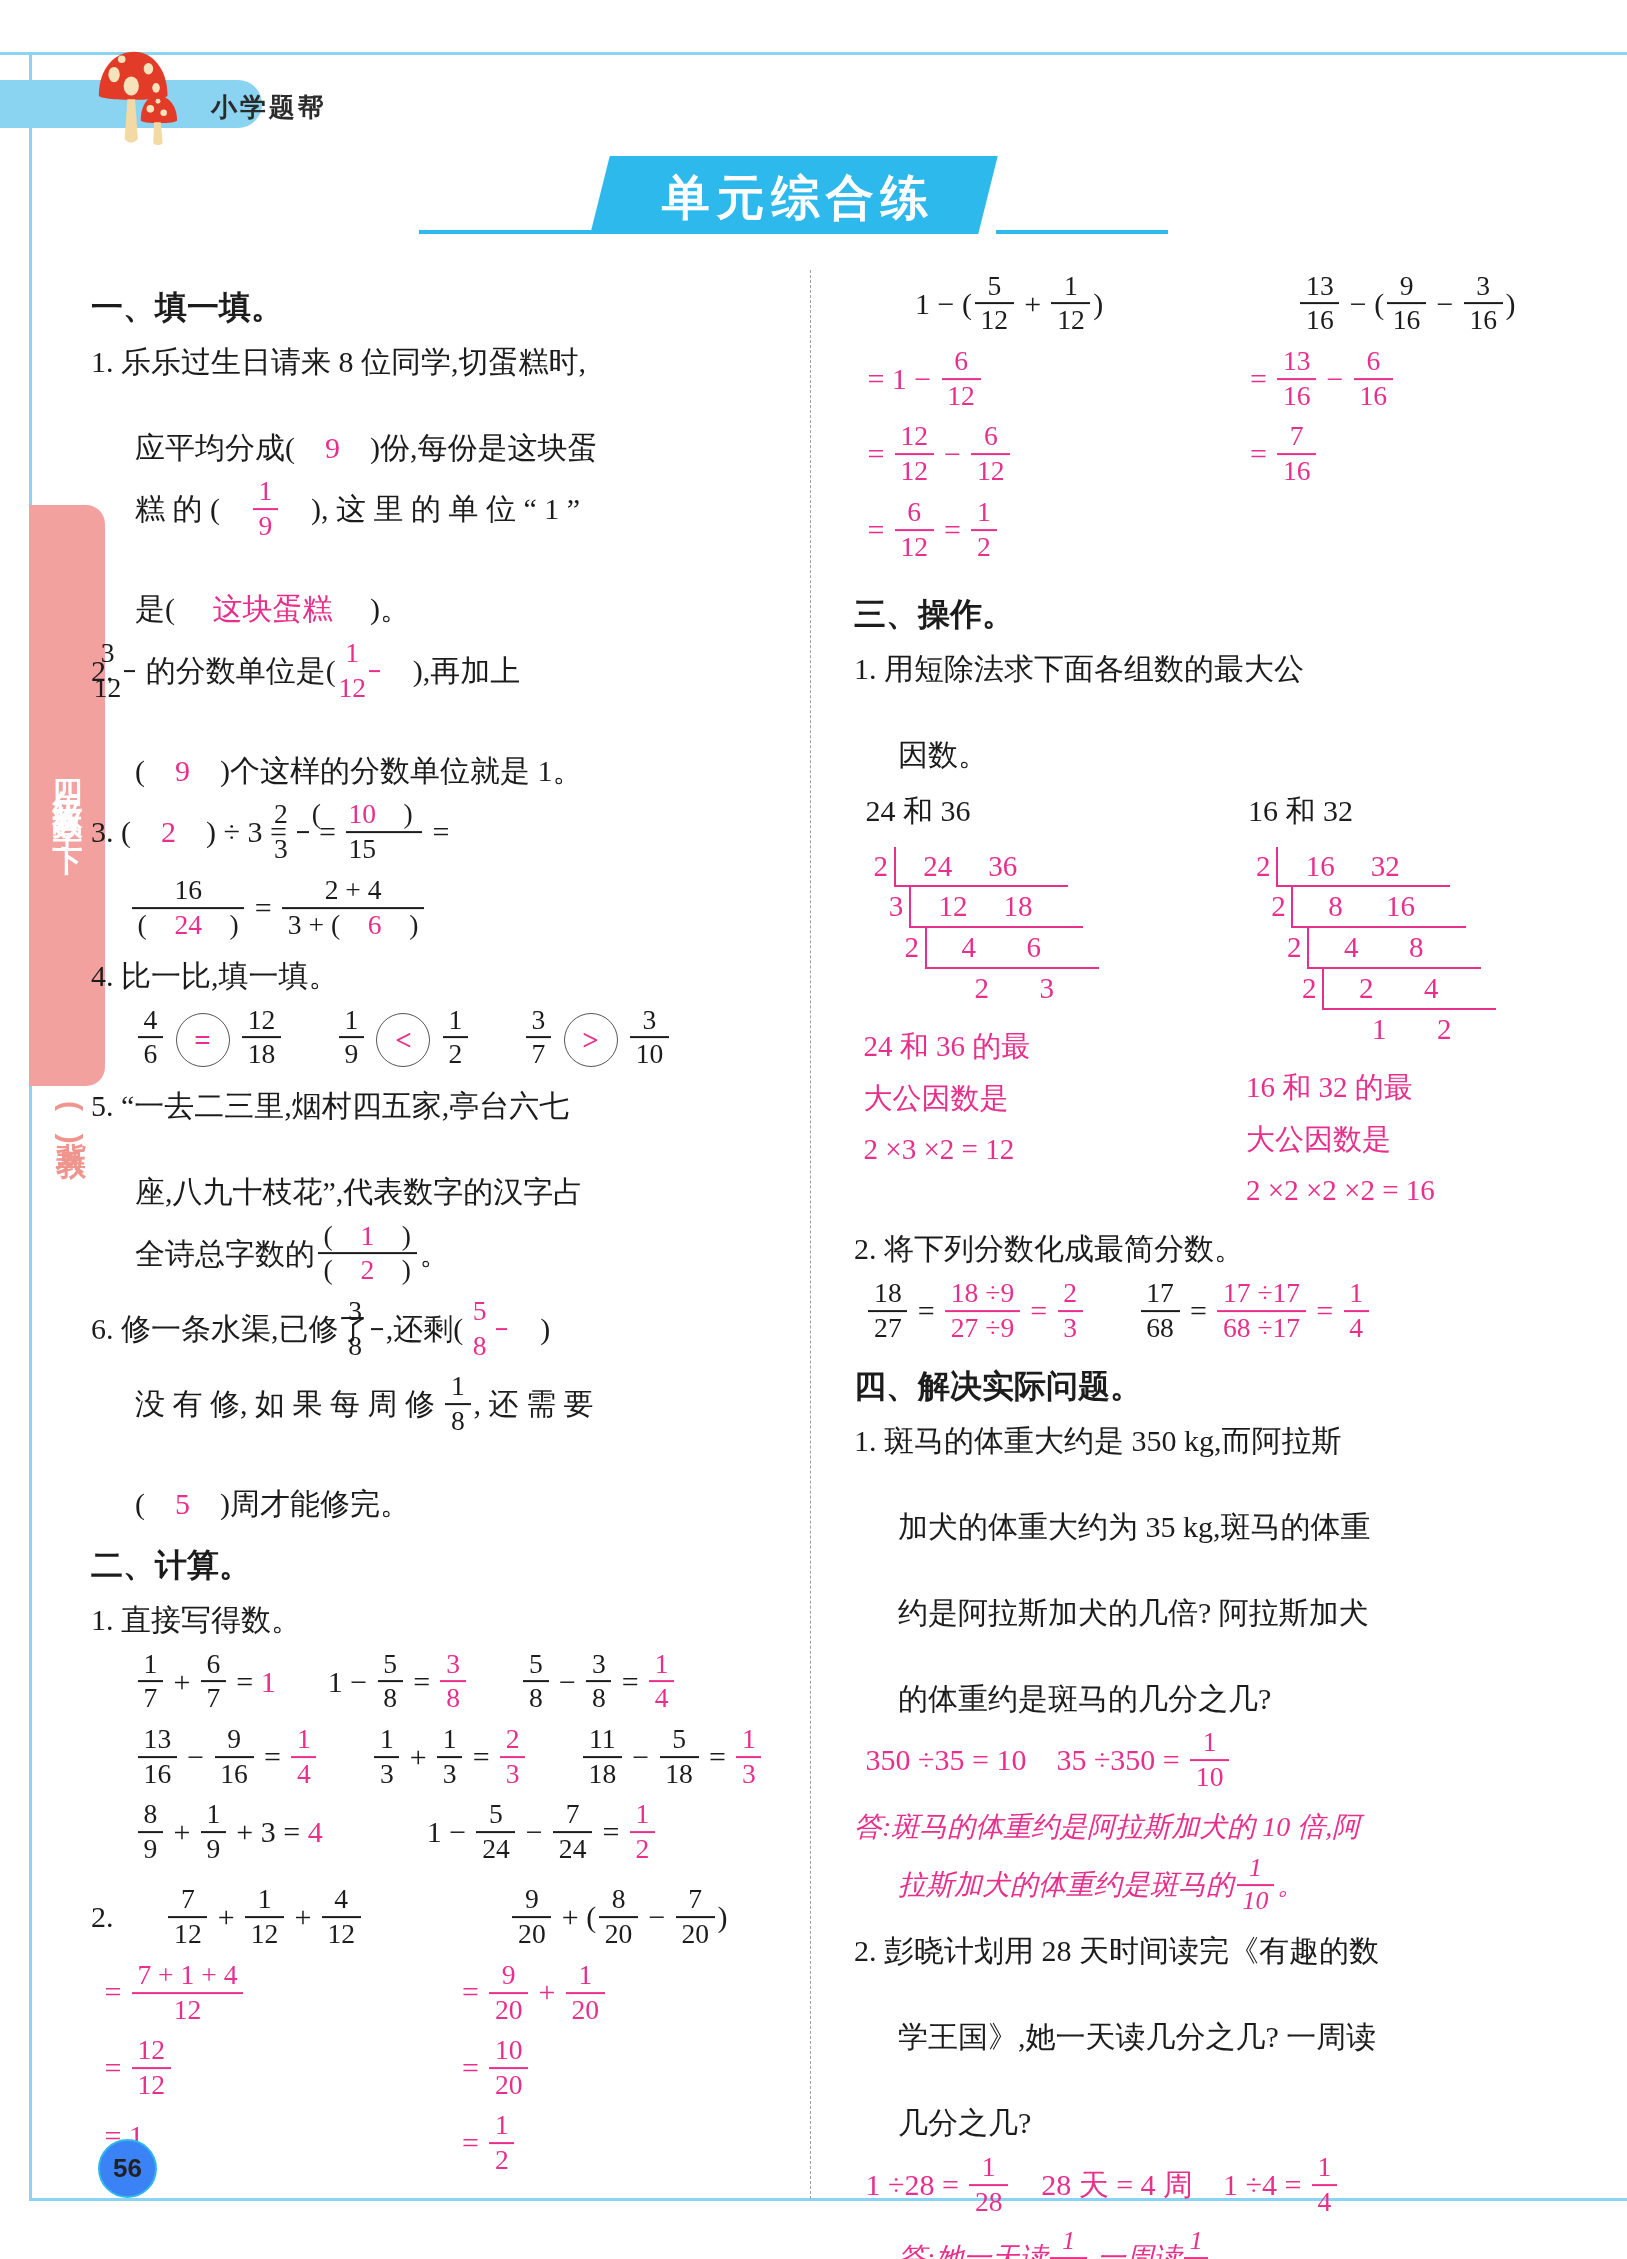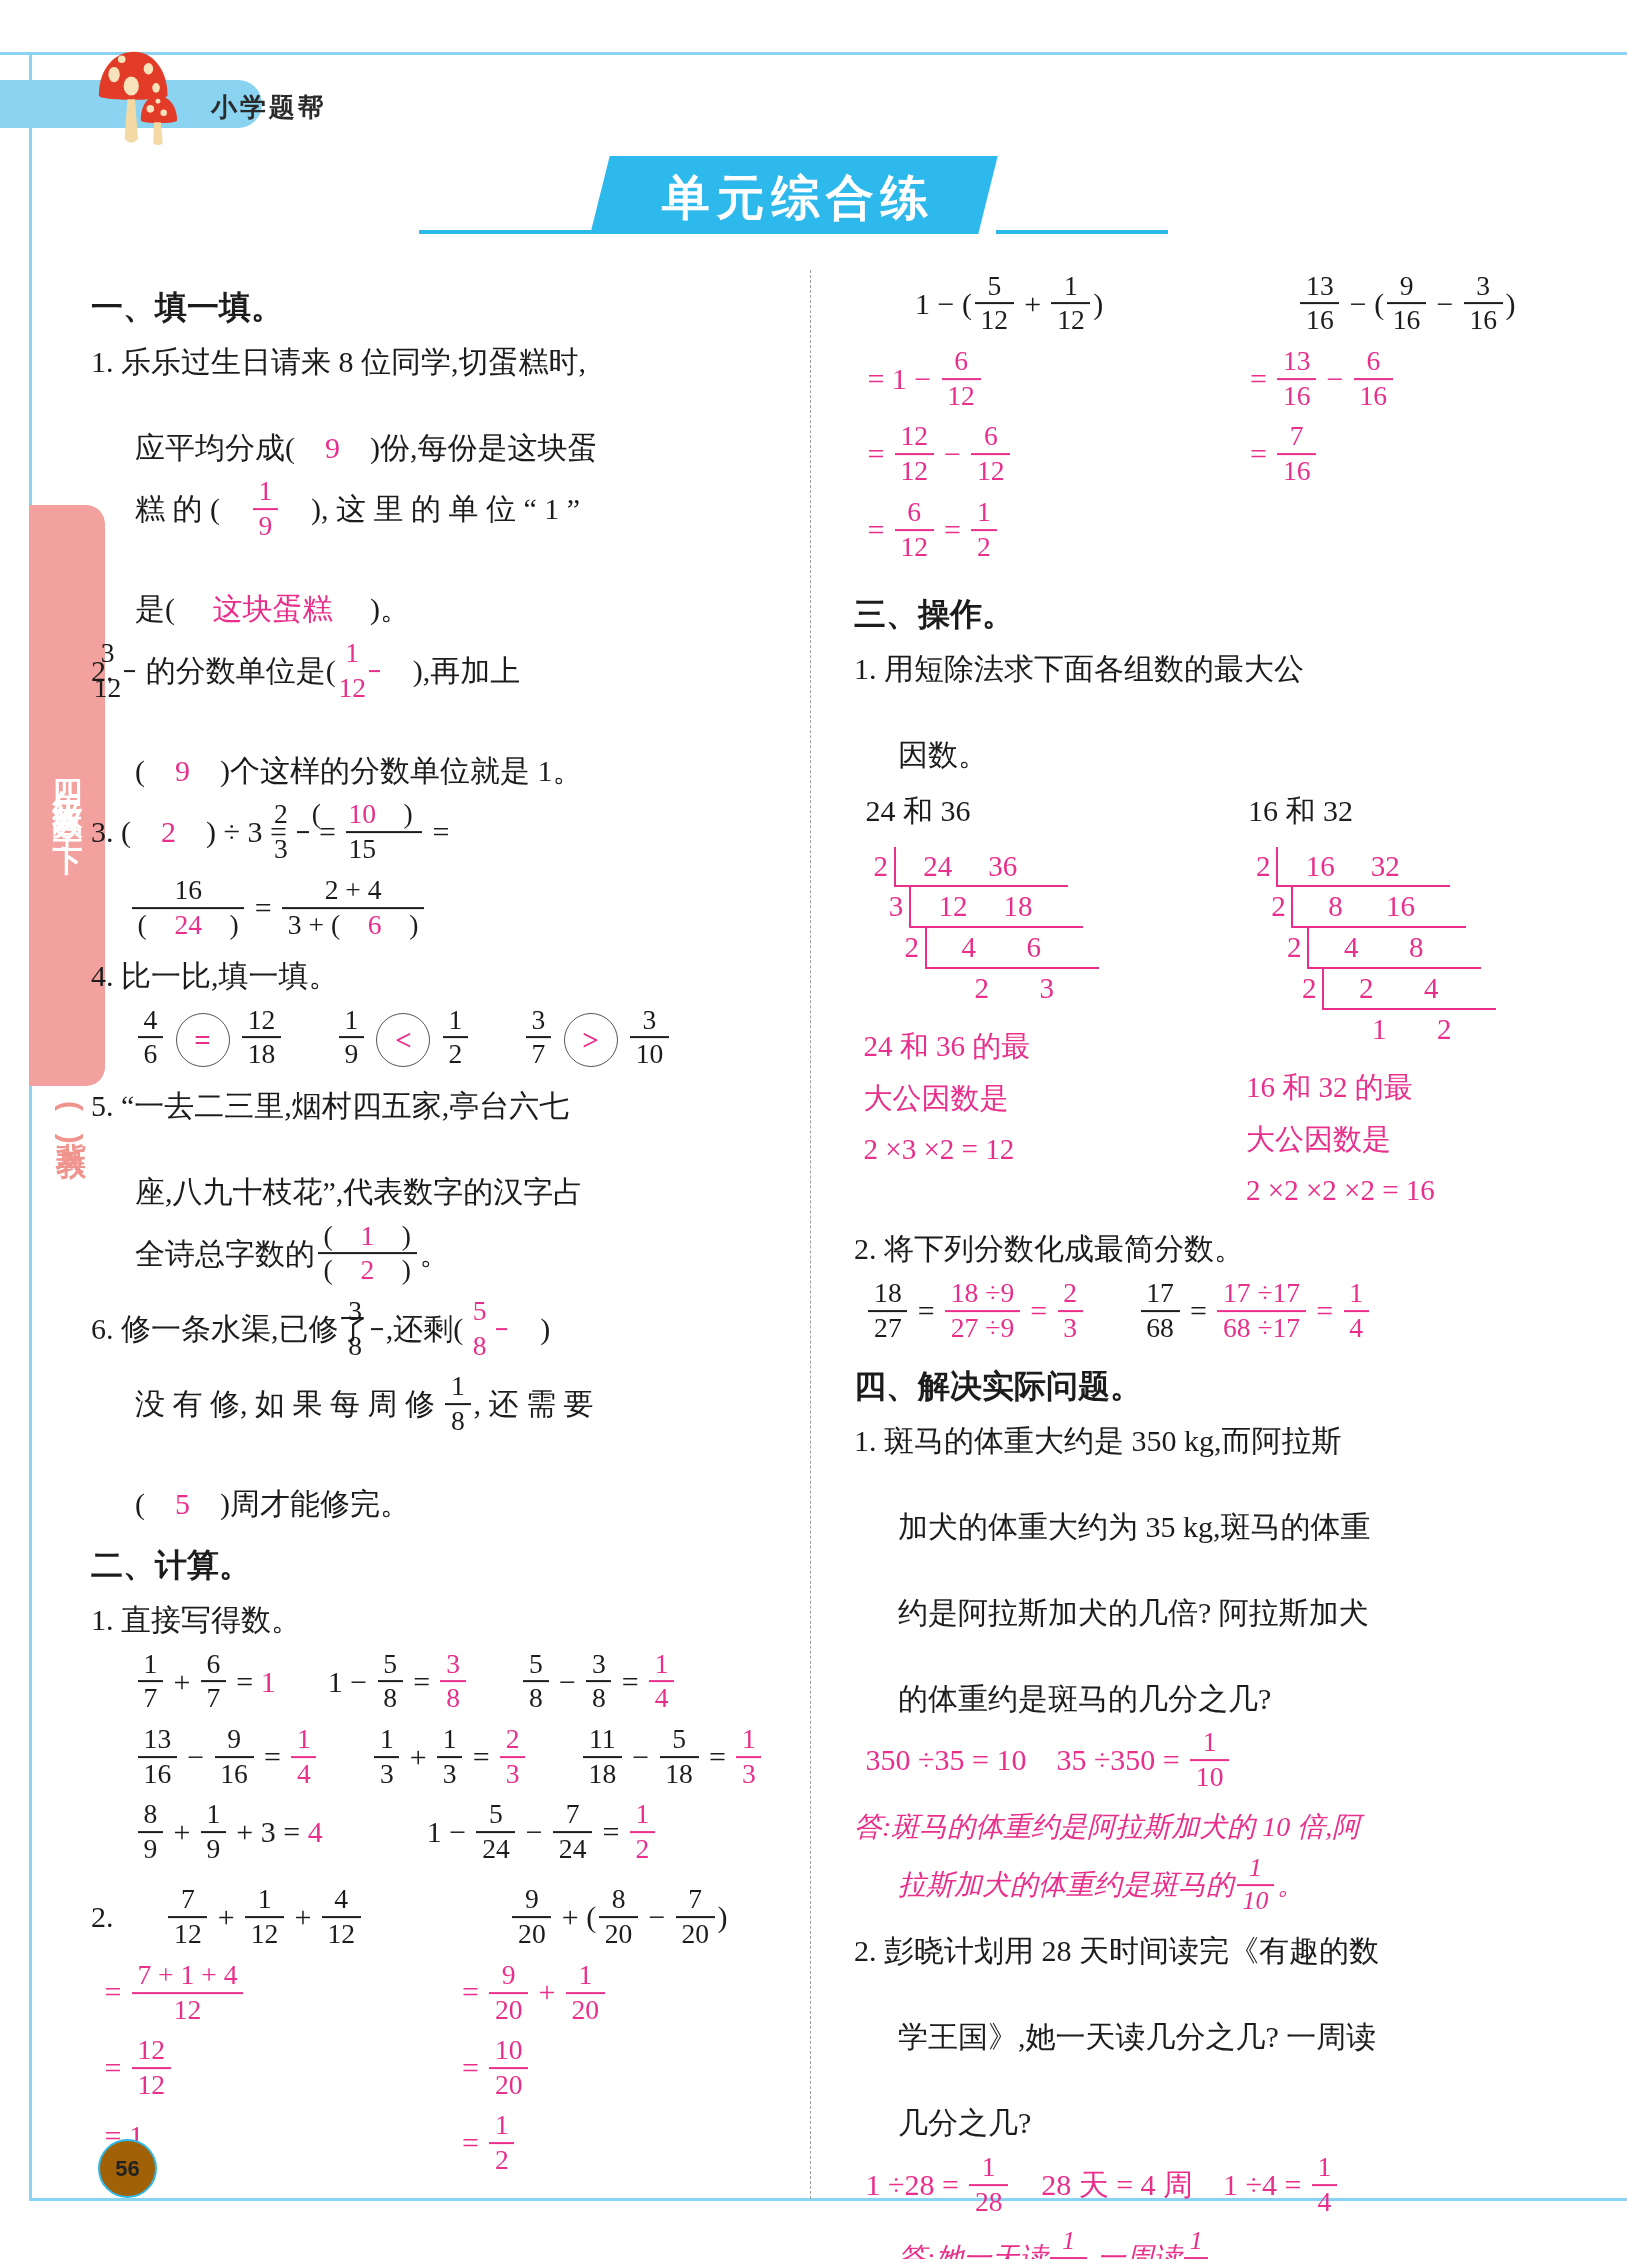--- a/index.html
+++ b/index.html
@@ -32,22 +32,22 @@
   
   .grade-tab{position:absolute;left:29px;top:505px;width:76px;height:581px;background:var(--spink,#f2a19e);
          border-radius:0 19px 19px 0;display:flex;align-items:center;justify-content:center;}
   .grade-tab span{writing-mode:vertical-rl;color:#fff;font-weight:bold;font-size:30px;letter-spacing:9.6px;
          font-family:"Liberation Sans","DejaVu Sans",sans-serif;}
   .edition{position:absolute;left:50px;top:1101px;writing-mode:vertical-rl;color:#f0948e;font-size:30px;
          font-weight:bold;letter-spacing:7.6px;font-family:"Liberation Sans","DejaVu Sans",sans-serif;}
 
   
   .page-num{position:absolute;left:98px;top:2139px;width:55px;height:55px;border:2.9px solid var(--blue,#2eb9ec);
-         border-radius:50%;background:#a16207;display:flex;align-items:center;justify-content:center;
-         font-size:22px;font-weight:bold;color:#222;z-index:2;
+         border-radius:50%;background:#3b82f6;display:flex;align-items:center;justify-content:center;
+         font-size:26px;font-weight:bold;color:#222;z-index:2;
          font-family:"Liberation Sans","DejaVu Sans",sans-serif;}
 
   
   .col-left{position:absolute;left:91px;top:268px;width:715px;}
   .col-right{position:absolute;left:854px;top:264px;width:765px;}
   .divider{position:absolute;left:810px;top:270px;height:1929px;border-left:1.9px dashed #9aa0a6;}
 
   
   .line{margin:5.7px 0;line-height:1.5;}
   .h{font-family:"Liberation Sans","DejaVu Sans",sans-serif;font-weight:bold;font-size:32px;margin:15.3px 0 7.6px;}

